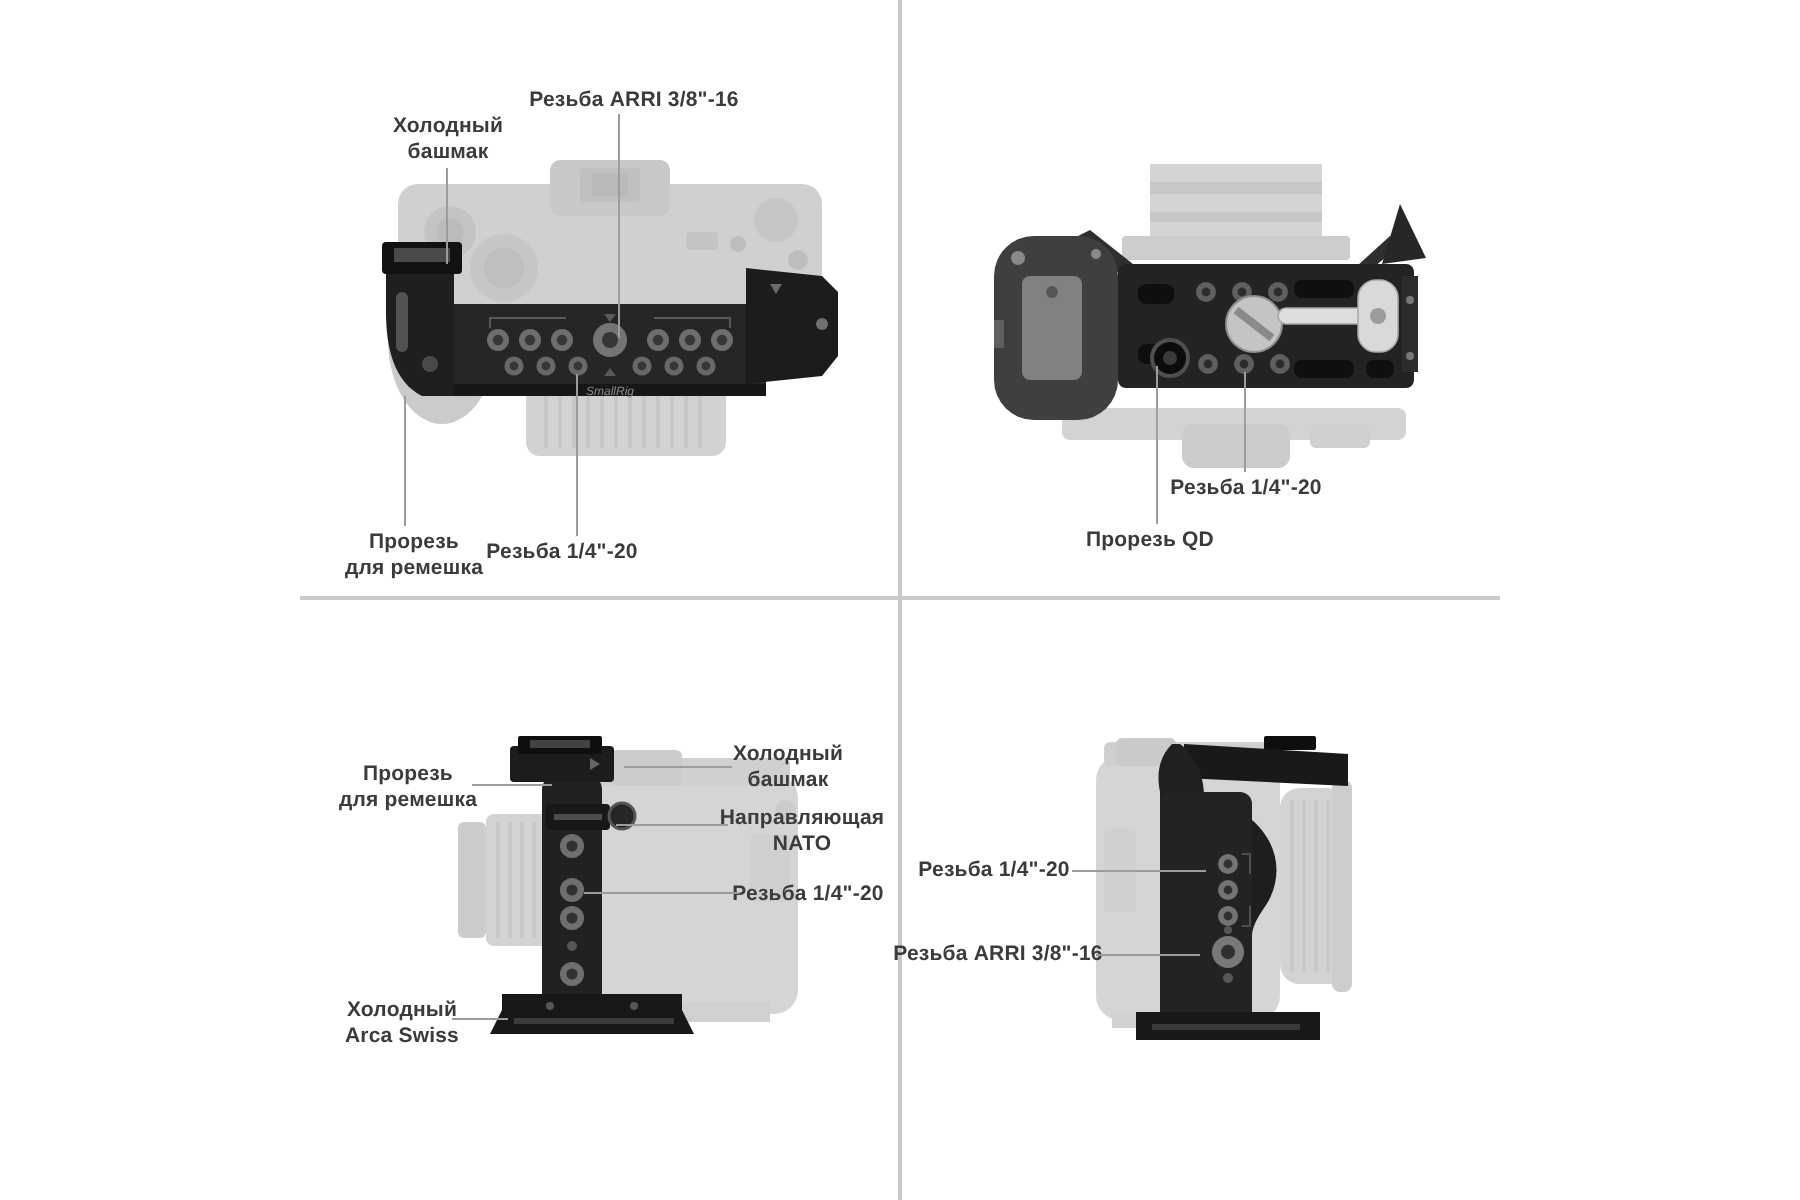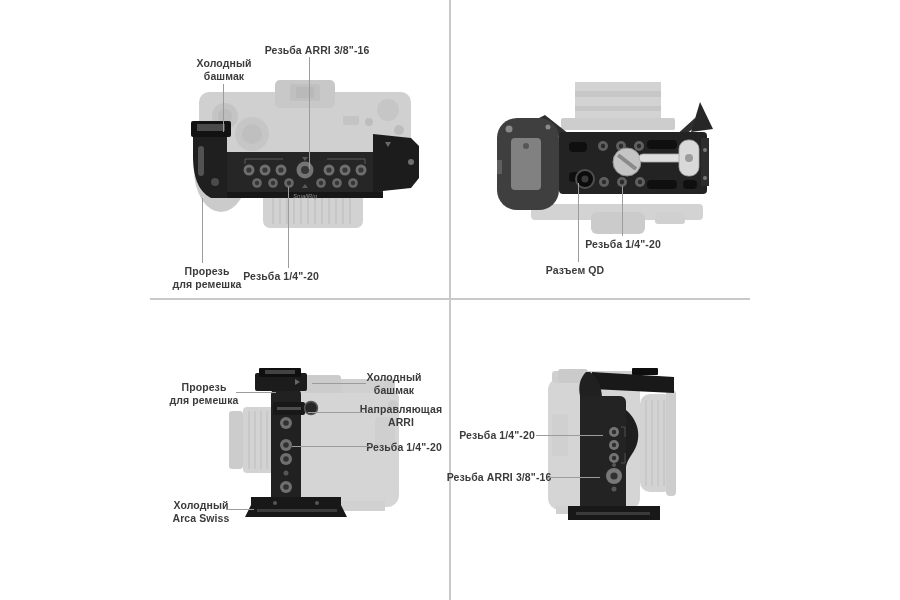--- a/index.html
+++ b/index.html
@@ -163,21 +163,21 @@
         <rect x="144" y="72" width="44" height="8" rx="4" fill="#dedede" stroke="#a8a8a8" stroke-width="0.8"></rect>
         <rect x="184" y="58" width="20" height="36" rx="9" fill="#d9d9d9" stroke="#a8a8a8" stroke-width="0.8"></rect>
         <circle cx="194" cy="76" r="4" fill="#9c9c9c"></circle>
       </g>
     </g>
   </svg>
 
   <div class="lbl" style="left:583px;top:238px;width:80px;">Резьба 1/4"-20</div>
   <div class="ld v" style="left:622px;top:186px;height:50px;"></div>
 
-  <div class="lbl" style="left:535px;top:264px;width:80px;">Разъем QD</div>
+  <div class="lbl" style="left:535px;top:264px;width:80px;">Прорезь QD</div>
   <div class="ld v" style="left:578px;top:183px;height:79px;"></div>
 
   <svg style="left:225px;top:363px" width="195" height="168" viewBox="0 0 195 168">
     <g opacity="0.5">
       <rect x="4" y="48" width="14" height="58" rx="3" fill="#9a9a9a"></rect>
       <rect x="18" y="44" width="46" height="66" rx="4" fill="#a8a8a8"></rect>
       <path d="M24,48V106M30,48V106M36,48V106M42,48V106" stroke="#939393" stroke-width="2" fill="none"></path>
       <rect x="46" y="44" width="10" height="66" fill="#9b9b9b"></rect>
       <rect x="62" y="24" width="112" height="120" rx="12" fill="#acacac"></rect>
       <rect x="66" y="16" width="104" height="14" rx="3" fill="#a2a2a2"></rect>
@@ -219,21 +219,21 @@
 
   <div class="lbl" style="left:164px;top:381px;width:80px;">Прорезь
 для ремешка</div>
   <div class="ld h" style="left:236px;top:392px;width:40px;"></div>
 
   <div class="lbl" style="left:354px;top:371px;width:80px;">Холодный
 башмак</div>
   <div class="ld h" style="left:312px;top:383px;width:54px;"></div>
 
   <div class="lbl" style="left:356px;top:403px;width:90px;">Направляющая
-ARRI</div>
+NATO</div>
   <div class="ld h" style="left:308px;top:412px;width:56px;"></div>
 
   <div class="lbl" style="left:363px;top:441px;width:82px;">Резьба 1/4"-20</div>
   <div class="ld h" style="left:292px;top:446px;width:78px;"></div>
 
   <div class="lbl" style="left:161px;top:499px;width:80px;">Холодный
 Arca Swiss</div>
   <div class="ld h" style="left:226px;top:509px;width:28px;"></div>
 
   <svg style="left:532px;top:366px" width="185" height="160" viewBox="0 0 185 160">

